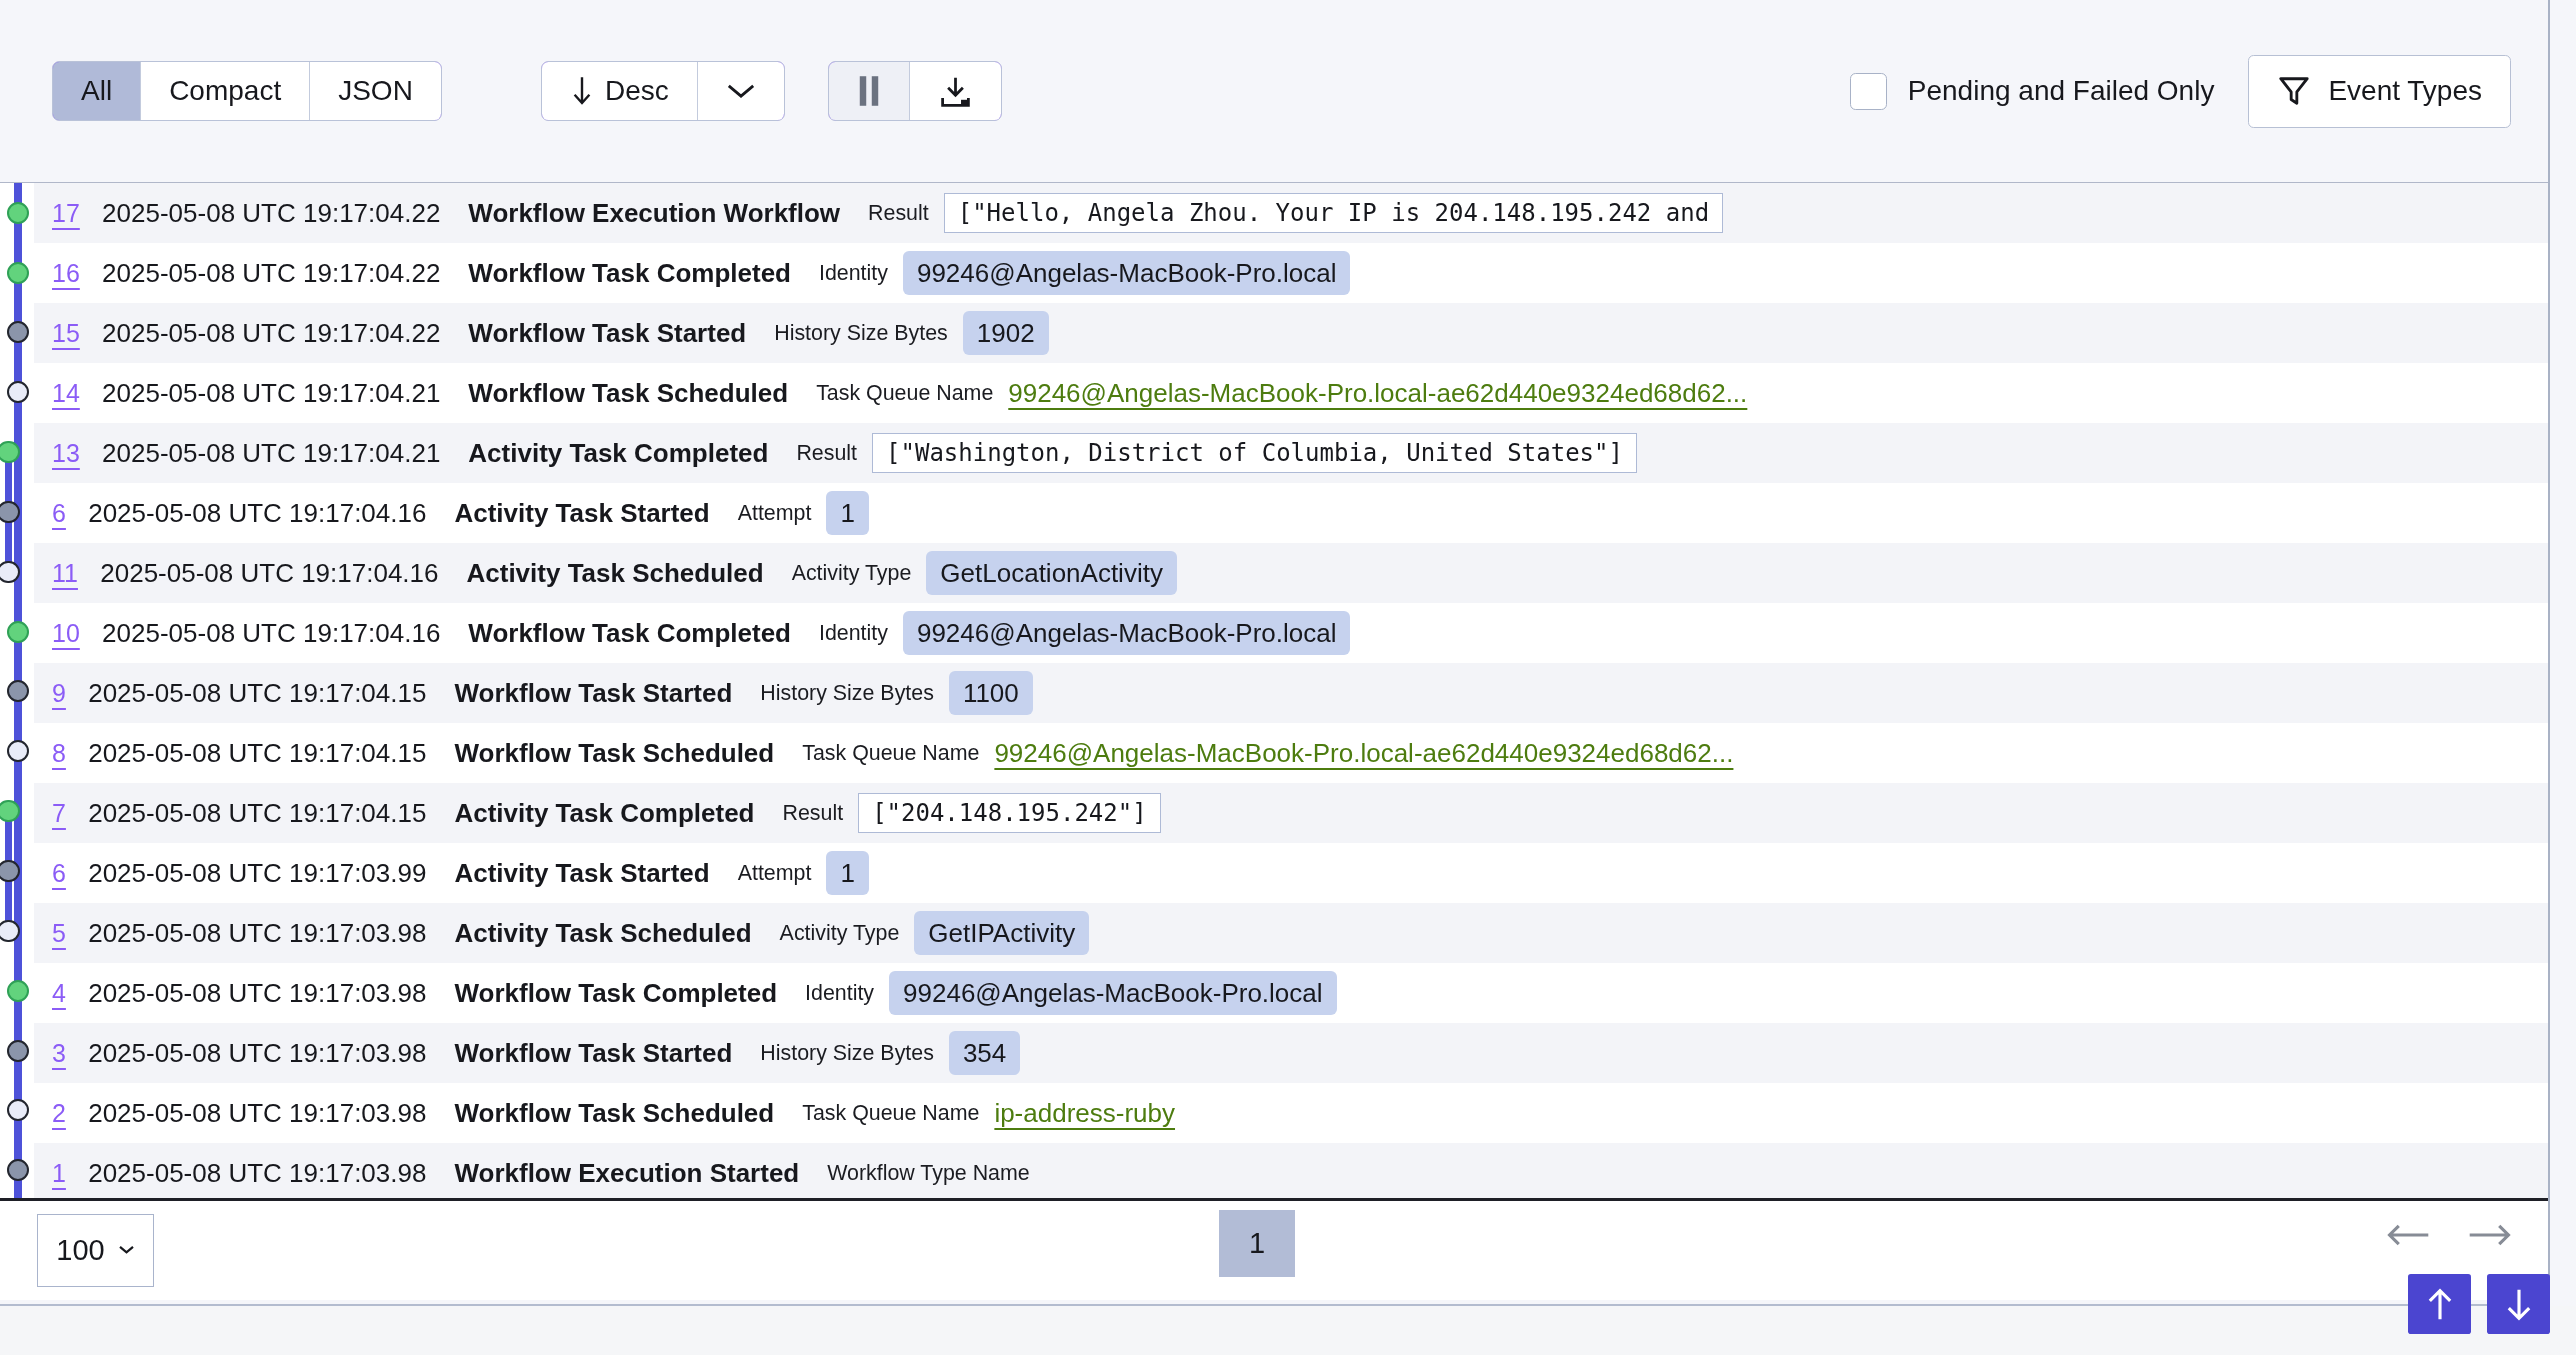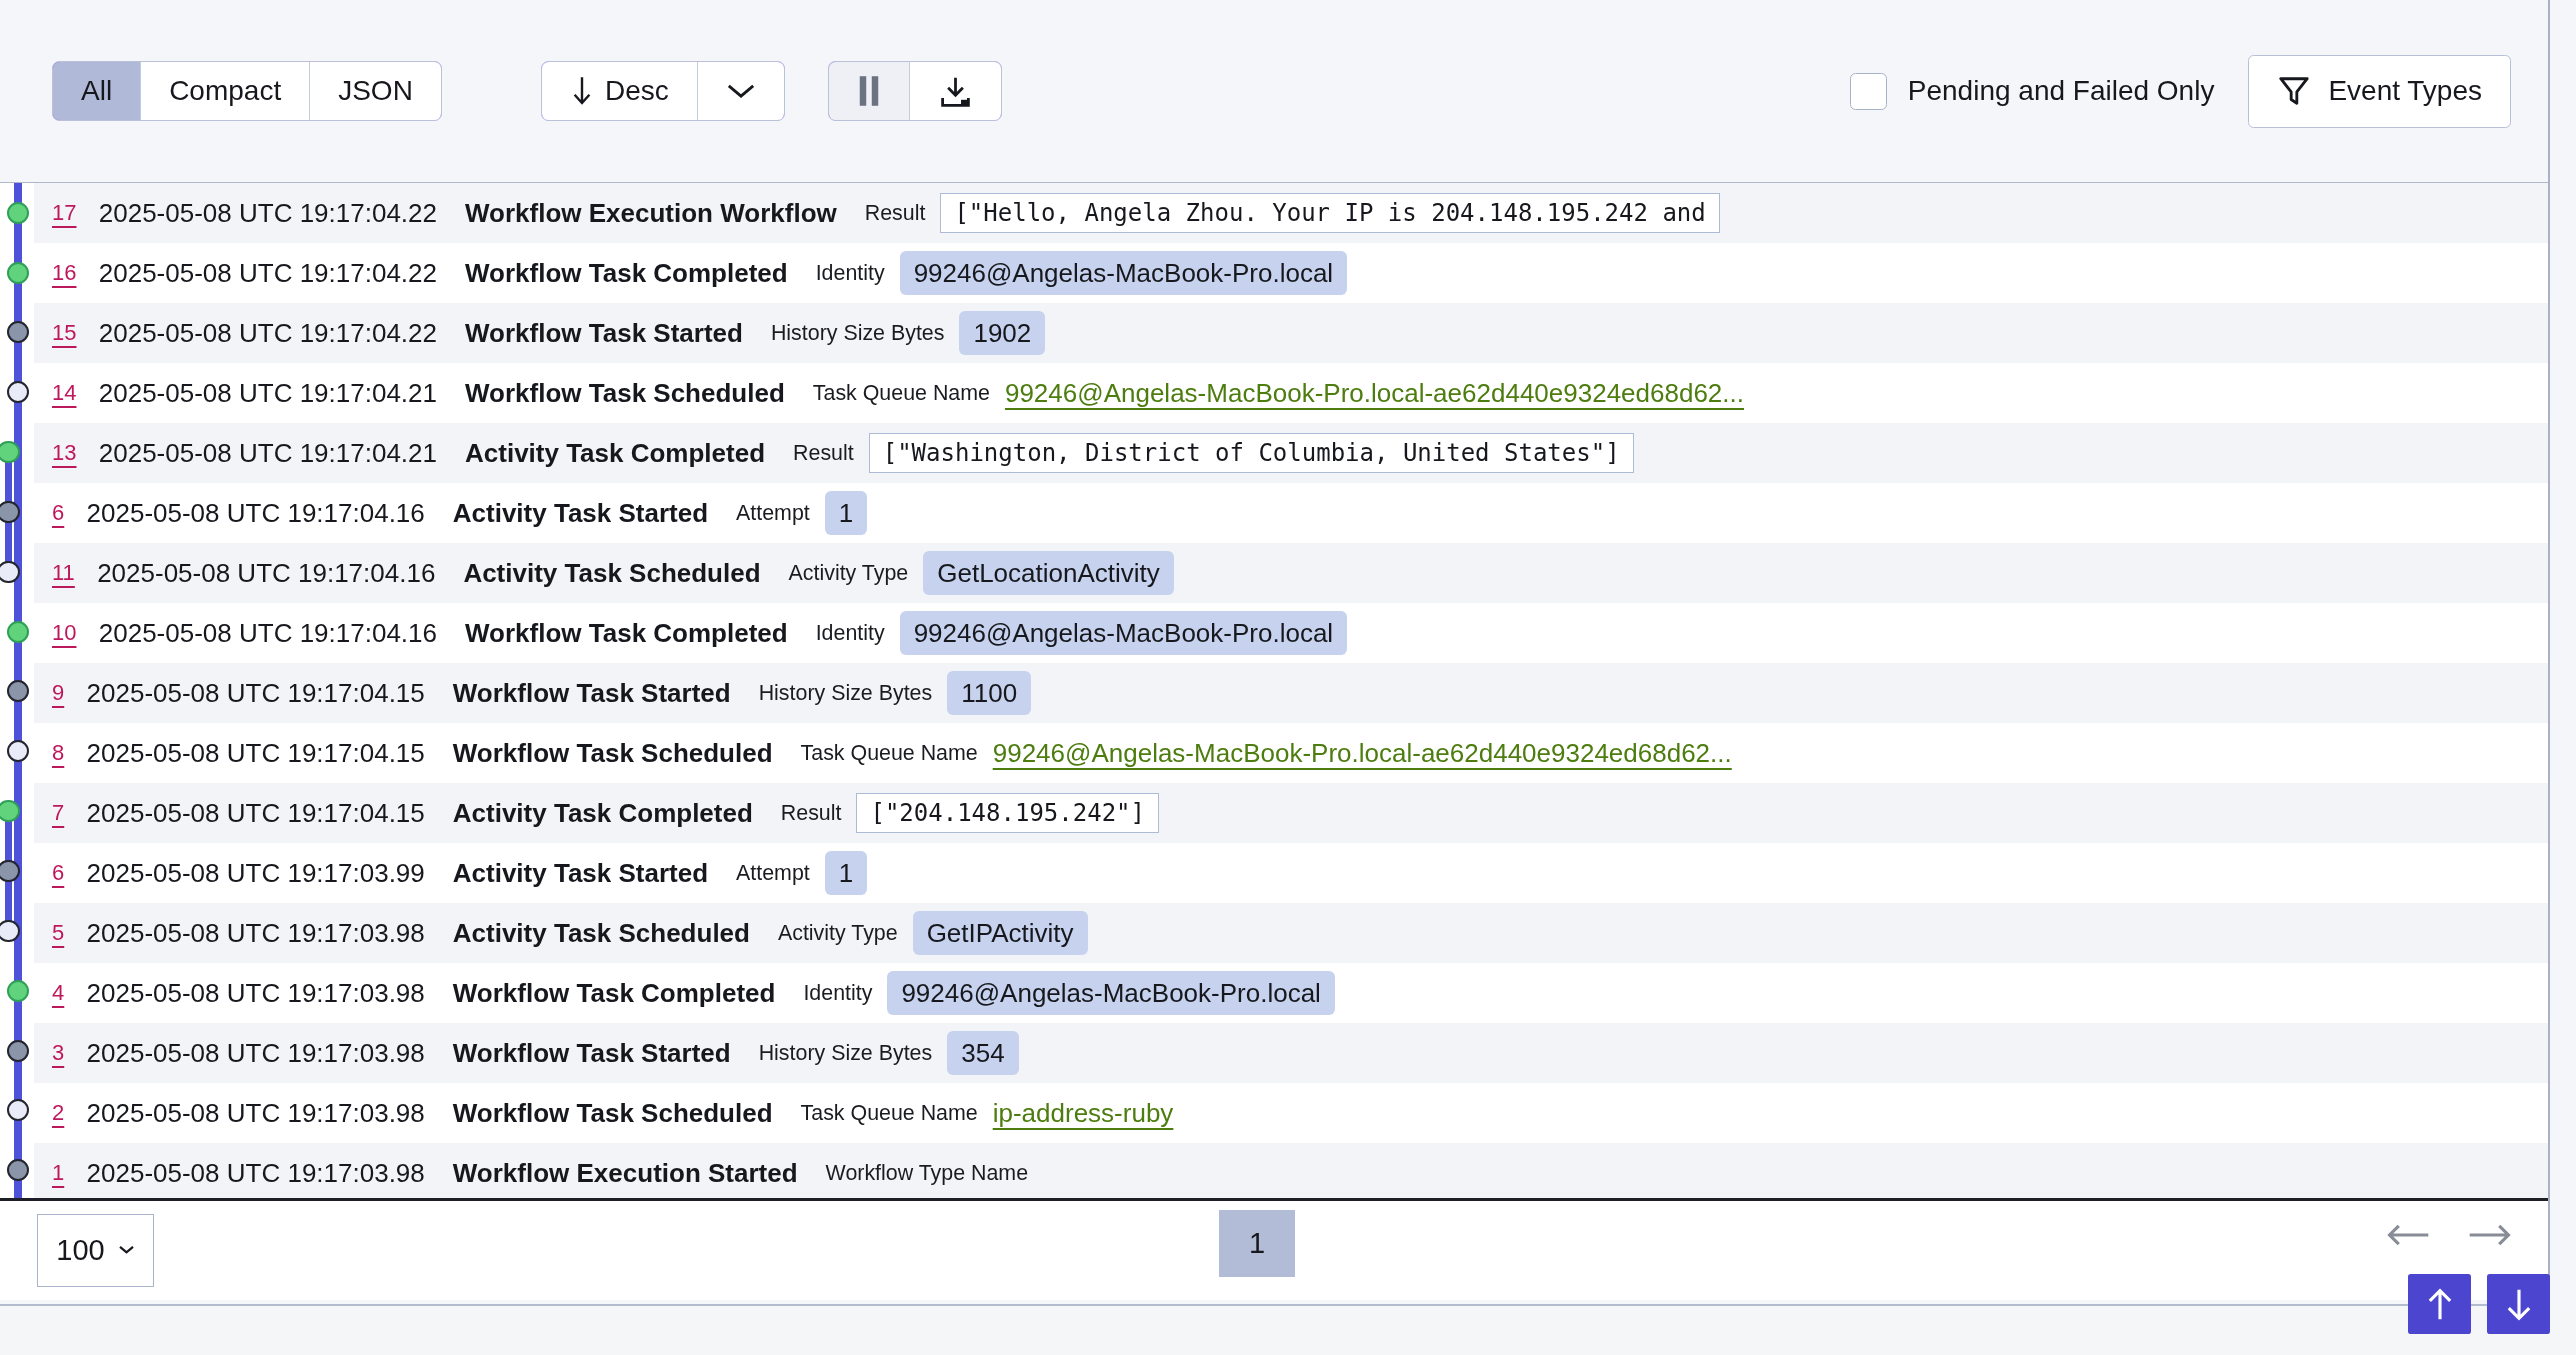--- a/index.html
+++ b/index.html
@@ -74,21 +74,21 @@
   .dot.scheduled { background:#e9ecf8; }
   .row { height:60px; display:flex; align-items:center; position:relative; }
   .row::before {
     content:""; position:absolute; left:34px; right:0; top:0; bottom:0;
     background:transparent;
   }
   .row.alt::before { background:#f3f4f8; }
   .row > * { position:relative; z-index:2; }
   .row .gutter { width:52px; flex:none; }
   .row .num {
-    font-size:22px; color:#be185d; text-decoration:underline;
+    font-size:25px; color:#8b5cf6; text-decoration:underline;
     text-underline-offset:5.6px; cursor:pointer;
   }
   .row .time { font-size:26px; margin-left:22.3px; white-space:nowrap; }
   .row .ename { font-size:26px; font-weight:700; margin-left:28px; white-space:nowrap; }
   .row .dlabel { font-size:21.4px; margin-left:28px; white-space:nowrap; color:#1b1c21; }
   .row .dvalue { margin-left:15px; white-space:nowrap; }
   .val-badge {
     background:#c6d2ee; border-radius:6px; padding:6.5px 14px;
     font-size:26px; display:inline-block;
   }

